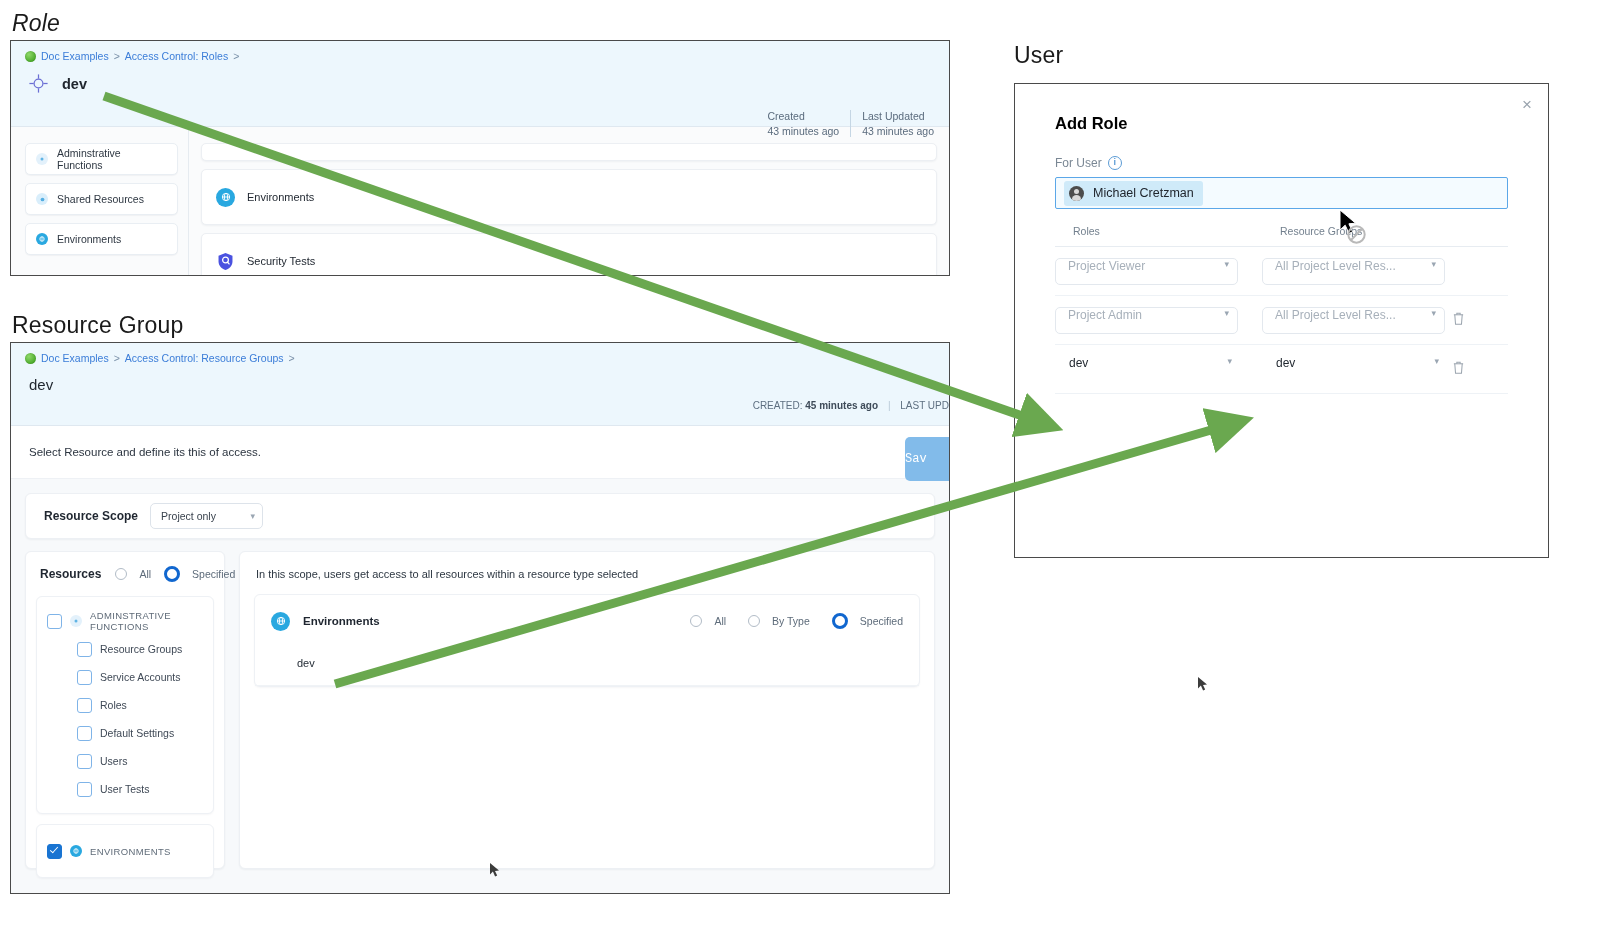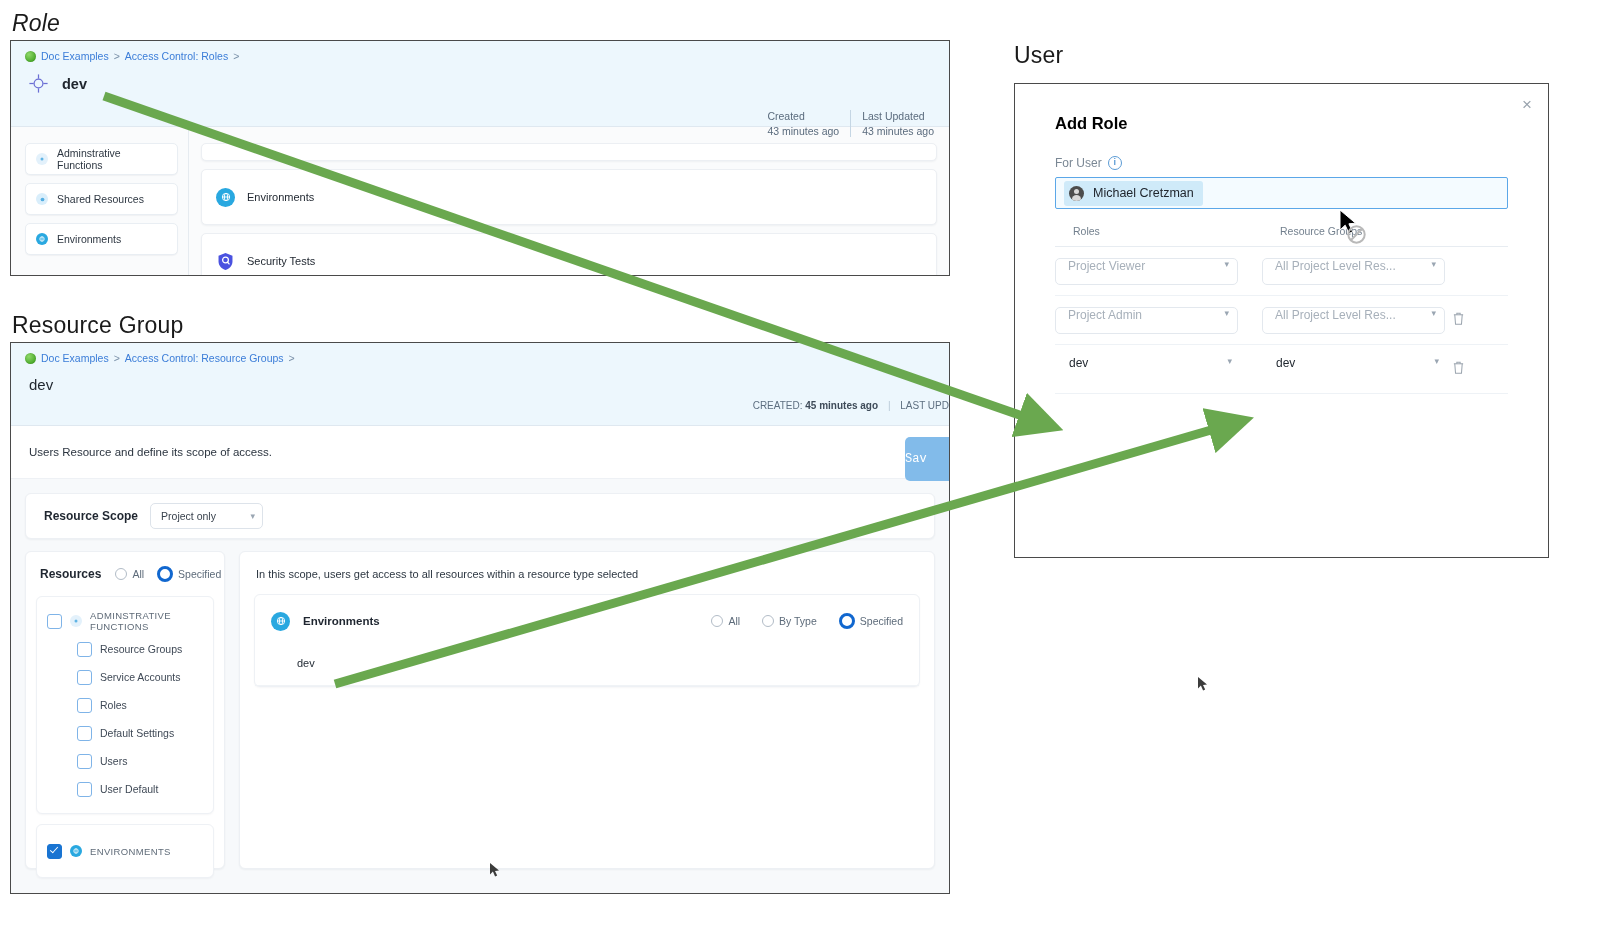--- a/index.html
+++ b/index.html
@@ -199,21 +199,21 @@
     width: 200px; background: #fff; border: 1px solid #edf0f4; border-radius: 6px;
     box-shadow: 0 1px 2px rgba(16,30,54,.05);
     box-sizing: border-box;
   }
   .res-head {
     display: flex; align-items: center; height: 44px; padding: 0 14px;
     font-size: 12px; color: #1f2630;
   }
   .res-head .t { font-weight: 700; }
   .radios { display: flex; align-items: center; gap: 13px; margin-left: 14px; }
-  .radio { display: flex; align-items: center; gap: 5px; font-size: 10.5px; color: #5d6b7a; }
+  .radio { display: flex; align-items: center; gap: 12px; font-size: 10.5px; color: #5d6b7a; }
   .rdo { width: 10px; height: 10px; border-radius: 50%; border: 1.3px solid #b2bcc7; flex: none; background: #fff; }
   .rdo.on { border: 3px solid #1167cf; background: #fff; }
 
   .tree-card {
     margin: 0 10px 10px 10px;
     border: 1px solid #eef1f5; border-radius: 6px;
     background: #fff; padding: 10px 0 10px 0;
     box-shadow: 0 1px 2px rgba(16,30,54,.04);
   }
   .tree-row {
@@ -446,21 +446,21 @@
       <div class="rg-title">dev</div>
       <div class="rg-meta">
         <span>CREATED:</span>
         <b>45 minutes ago</b>
         <span class="bar">|</span>
         <span>LAST UPD</span>
       </div>
     </div>
 
     <div class="rg-subbar">
-      <span class="txt">Users Resource and define its scope of access.</span>
+      <span class="txt">Select Resource and define its this of access.</span>
       <div class="save-btn">Sav</div>
     </div>
 
     <div class="rg-body">
       <div class="scope-card">
         <span class="scope-label">Resource Scope</span>
         <div class="sel">
           <span>Project only</span>
           <span class="chev">▾</span>
         </div>
@@ -508,21 +508,21 @@
             <div class="tree-row child">
               <span class="cbx-o"></span>
               <span>Default Settings</span>
             </div>
             <div class="tree-row child">
               <span class="cbx-o"></span>
               <span>Users</span>
             </div>
             <div class="tree-row child">
               <span class="cbx-o"></span>
-              <span>User Default</span>
+              <span>User Tests</span>
             </div>
           </div>
 
           <div class="env-card-bottom">
             <div class="tree-row top">
               <span class="cbx-o on"></span>
               <span class="ricon sm blue">
                 <svg width="8" height="8" viewBox="0 0 14 14" fill="none" stroke="#ffffff" stroke-width="1.2">
                   <circle cx="7" cy="7" r="4"></circle>
                     <ellipse cx="7" cy="7" rx="1.8" ry="4"></ellipse>

